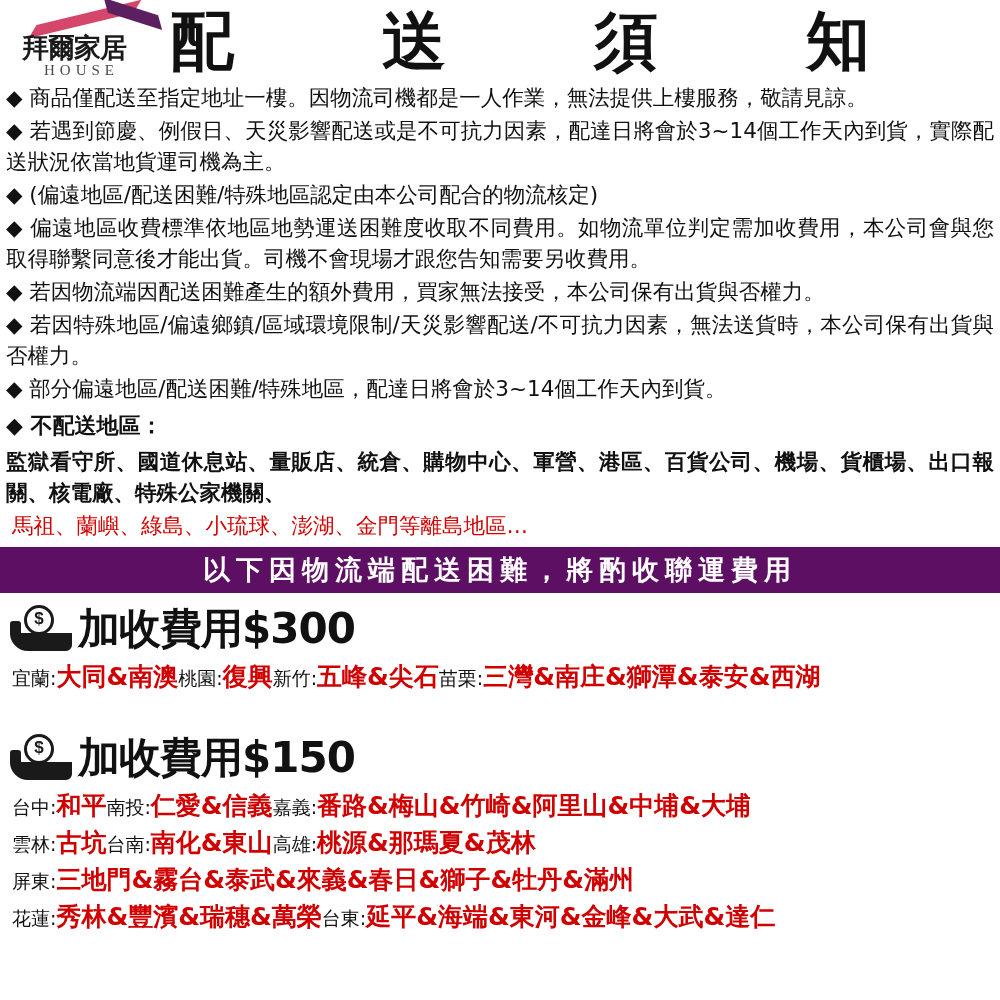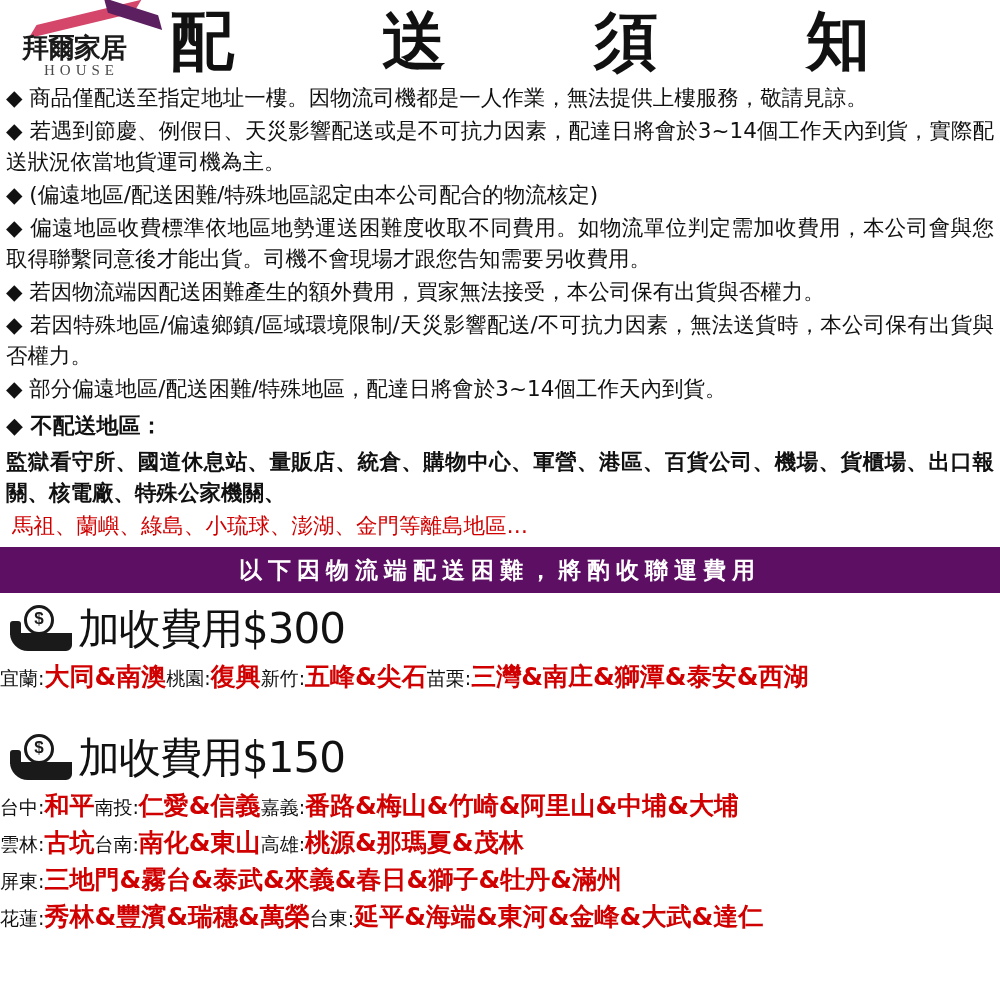--- a/index.html
+++ b/index.html
@@ -121,21 +121,21 @@
 
   
   .banner {
     margin-top: 6px;
     background: #5d0f63;
     color: #ffffff;
     height: 46px;
     display: flex;
     align-items: center;
     justify-content: center;
-    font-size: 23px;
+    font-size: 27px;
     font-weight: bold;
     letter-spacing: 6px;
   }
 
   
   .fee-block {
     margin-top: 8px;
   }
   .fee-head {
     display: flex;
@@ -185,27 +185,27 @@
     right: 0;
     top: 1px;
     text-align: center;
     font-size: 17px;
     font-weight: bold;
     color: #1a1a1a;
     font-family: "Liberation Sans", sans-serif;
   }
   .fee-title {
     font-size: 42px;
-    font-weight: normal;
+    font-weight: bold;
     color: #111;
     letter-spacing: -1px;
     white-space: nowrap;
   }
   .fee-rows {
-    padding-left: 0;
+    padding-left: 12px;
     margin-top: 2px;
   }
   .fee-row {
     font-size: 23px;
     line-height: 36px;
     white-space: nowrap;
   }
   .cty {
     color: #111;
     font-size: 19px;

